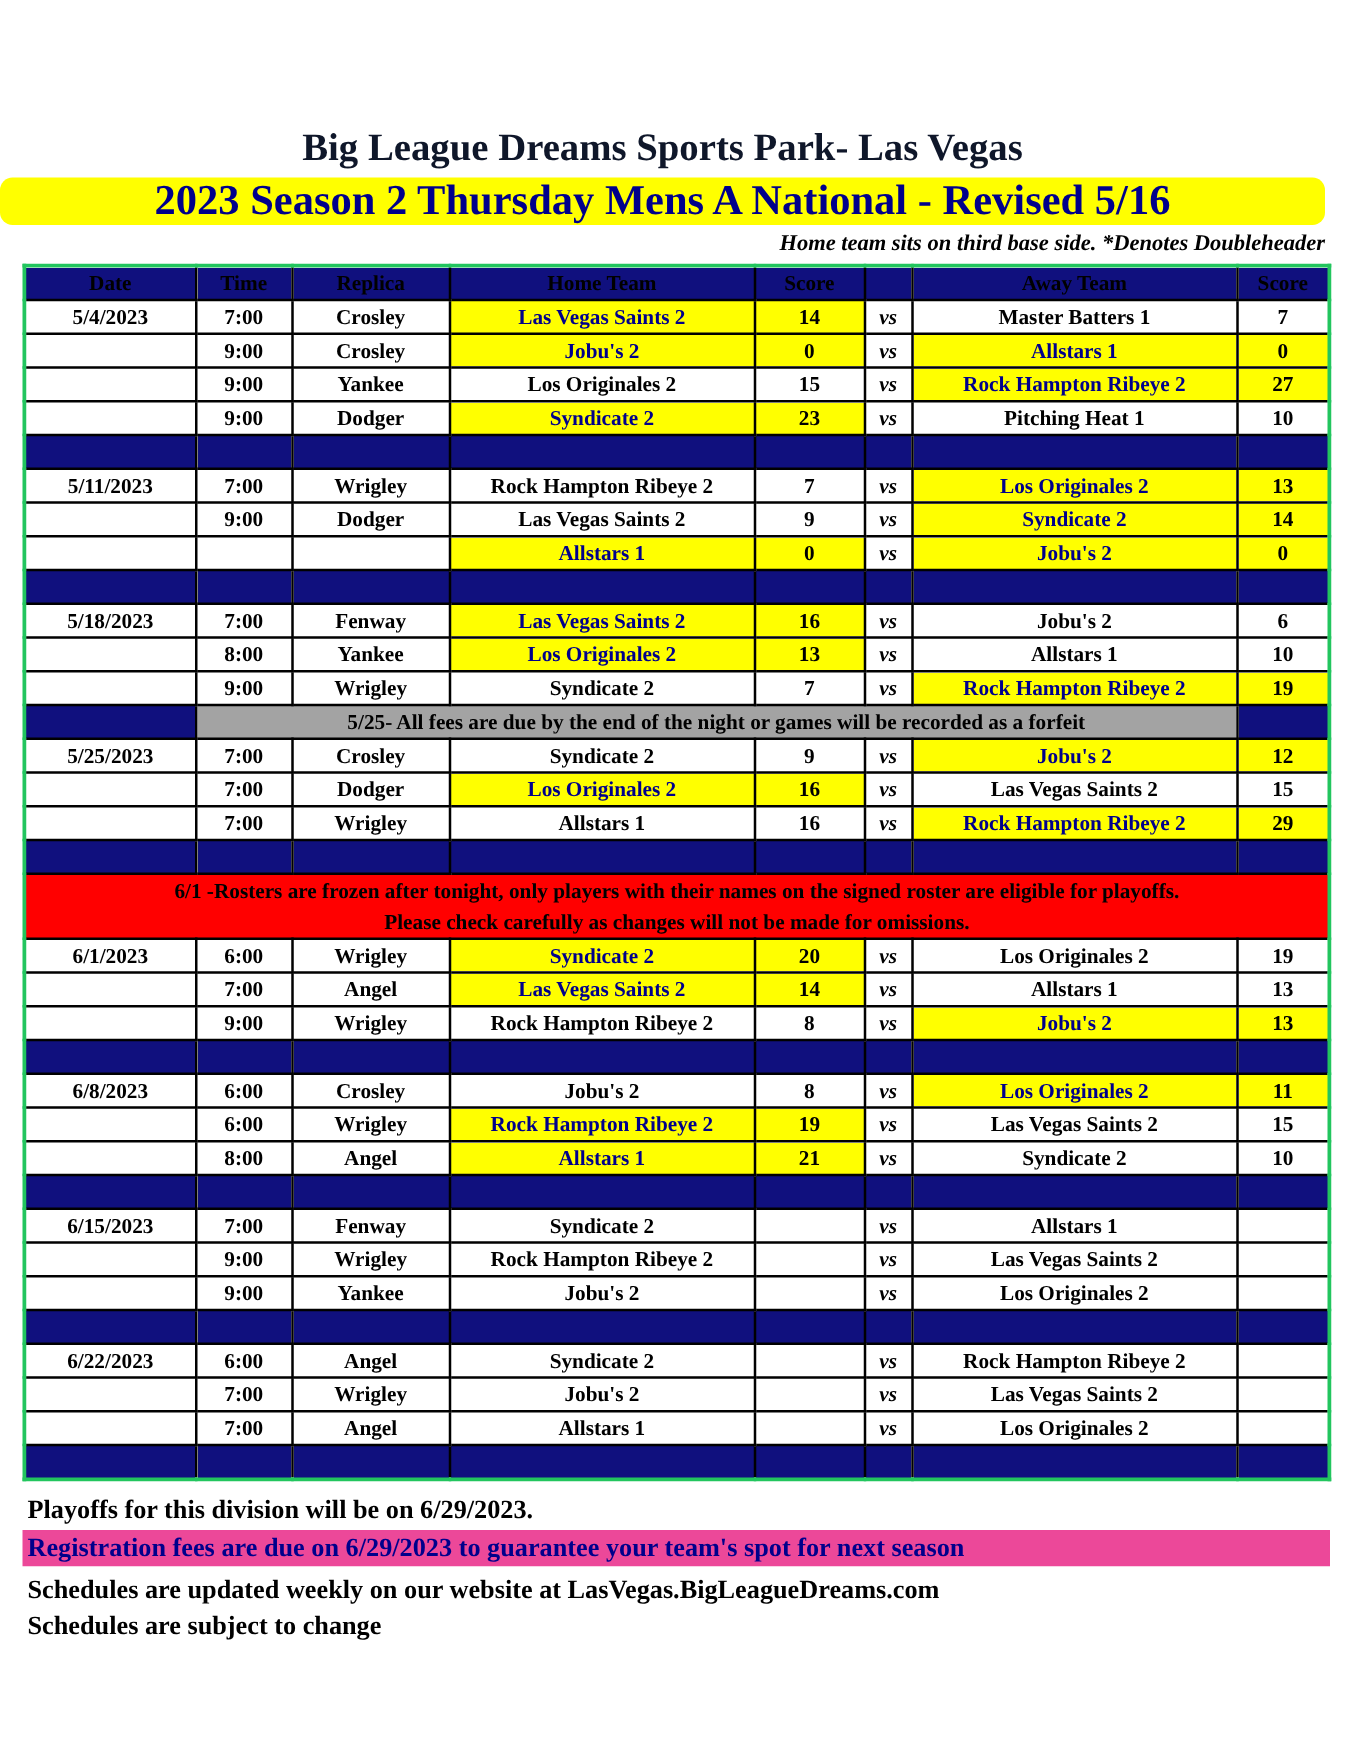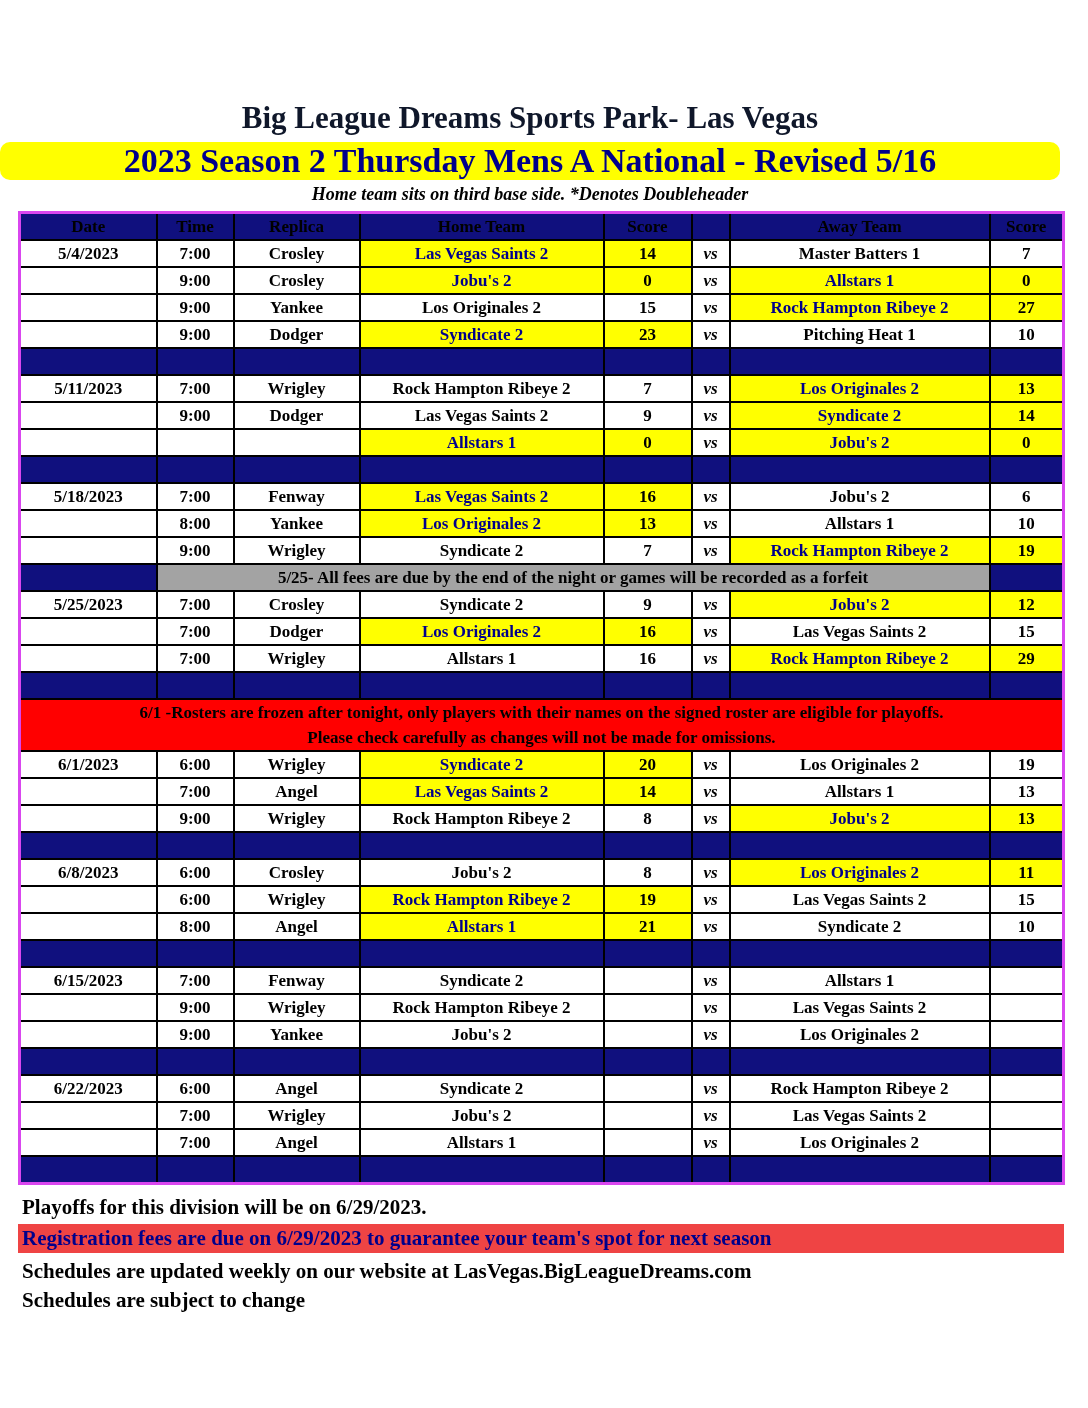--- a/index.html
+++ b/index.html
@@ -12,26 +12,26 @@
   .title{
     margin-top:100px;width:1060px;text-align:center;
     font-size:31px;font-weight:bold;color:#0f172a;
   }
   .season-banner{
     margin-top:6px;width:1060px;height:38px;line-height:38px;
     background:#FFFF00;color:#00008B;text-align:center;
     font-size:34px;font-weight:bold;border-radius:10px;
   }
   .subnote{
-    margin-top:4px;width:1060px;text-align:center;
+    margin-top:4px;width:1060px;text-align:right;
     font-size:18px;font-weight:bold;font-style:italic;color:#000000;
   }
   table.sched{
     margin:6px 0 0 18px;width:1044px;
-    border-collapse:collapse;border:3px solid #d946ef;
+    border-collapse:collapse;border:3px solid #22c55e;
     table-layout:fixed;
   }
   table.sched td{
     border:2px solid #000;height:25px;padding:0 2px;
     text-align:center;vertical-align:middle;
     font-size:17px;font-weight:bold;color:#000;
     overflow:hidden;white-space:nowrap;
   }
   td.hdr{background:#10107E;color:#FFFFFF;font-size:18px;}
   td.navy{background:#10107E;}
@@ -42,21 +42,21 @@
   td.redbanner{
     background:#FF0000;color:#FFFFFF;font-size:19px;
     height:52px;white-space:normal;line-height:25px;
   }
   .foot1,.foot3,.foot4{
     margin-left:22px;font-size:21px;font-weight:bold;color:#000;
   }
   .foot1{margin-top:10px;}
   .foot2{
     margin-left:18px;margin-top:4px;width:1038px;padding:2px 4px;
-    background:#ef4444;color:#00008B;font-size:21px;font-weight:bold;
+    background:#ec4899;color:#00008B;font-size:21px;font-weight:bold;
   }
   .foot3{margin-top:6px;}
   .foot4{margin-top:4px;}
 </style>
 </head>
 <body>
 
 <div class="page">
   <div class="title">Big League Dreams Sports Park- Las Vegas</div>
   <div class="season-banner">2023 Season 2 Thursday Mens A National - Revised 5/16</div>

